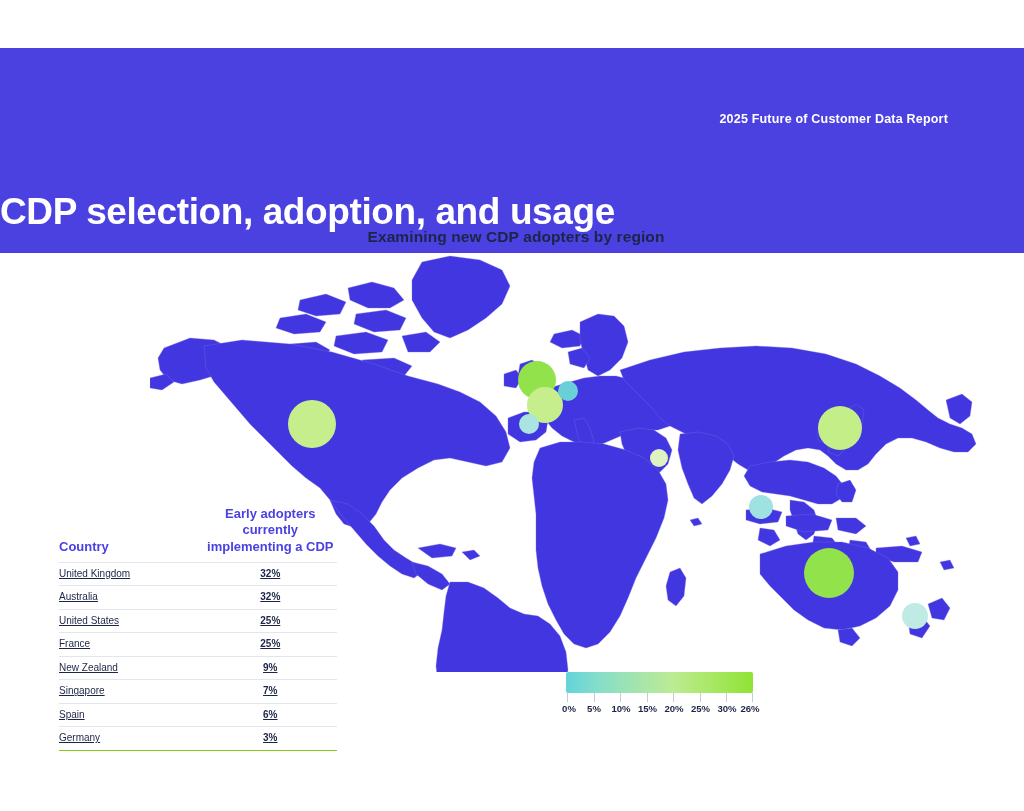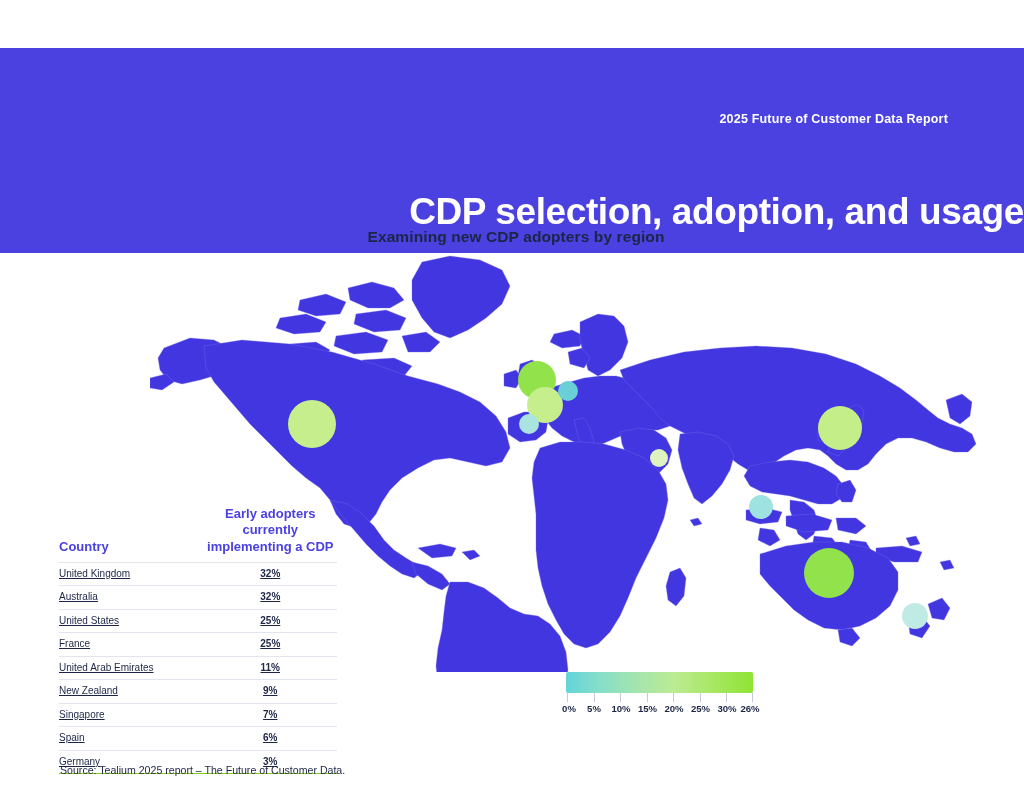--- a/index.html
+++ b/index.html
@@ -18,21 +18,21 @@
     background:#4A41E0;
     margin-top:48px;
   }
   .banner-eyebrow{
     position:absolute;right:76px;top:64px;
     color:#ffffff;font-size:12.5px;font-weight:bold;letter-spacing:.2px;
     white-space:nowrap;
   }
   .banner-title{
     position:absolute;left:0;right:0;top:145px;
-    text-align:right;color:#ffffff;
+    text-align:left;color:#ffffff;
     font-size:37px;font-weight:bold;letter-spacing:-.4px;
     line-height:1;
   }
 
   
   .chart-heading{
     position:absolute;left:0;right:0;top:228px;
     text-align:center;color:#1C2545;
     font-size:15.5px;font-weight:bold;letter-spacing:.1px;padding-left:8px;
   }
@@ -224,24 +224,20 @@
           <td class="td-country">Australia</td>
           <td class="td-value">32%</td>
         </tr>
         <tr>
           <td class="td-country">United States</td>
           <td class="td-value">25%</td>
         </tr>
         <tr>
           <td class="td-country">France</td>
           <td class="td-value">25%</td>
-        </tr>
-        <tr>
-          <td class="td-country">United Arab Emirates</td>
-          <td class="td-value">11%</td>
         </tr>
         <tr>
           <td class="td-country">New Zealand</td>
           <td class="td-value">9%</td>
         </tr>
         <tr>
           <td class="td-country">Singapore</td>
           <td class="td-value">7%</td>
         </tr>
         <tr>
@@ -273,15 +269,14 @@
       <span style="left:28px">5%</span>
       <span style="left:55px">10%</span>
       <span style="left:81.5px">15%</span>
       <span style="left:108px">20%</span>
       <span style="left:134.5px">25%</span>
       <span style="left:161px">30%</span>
       <span style="left:184px">26%</span>
     </div>
   </div>
 
-  <div class="source">Source: Tealium 2025 report – The Future of Customer Data.</div>
 
 </div>
 
 </body></html>

